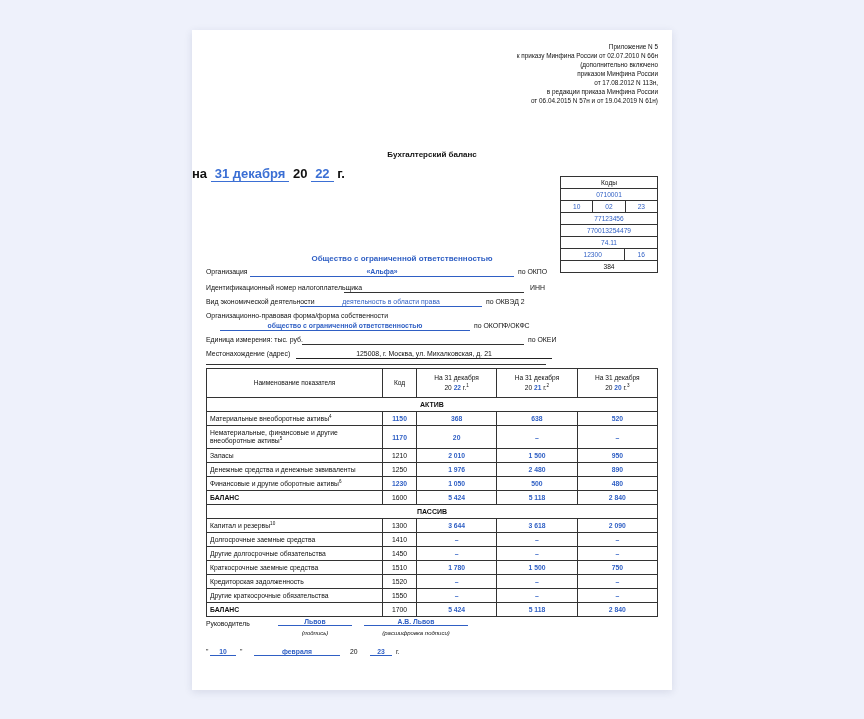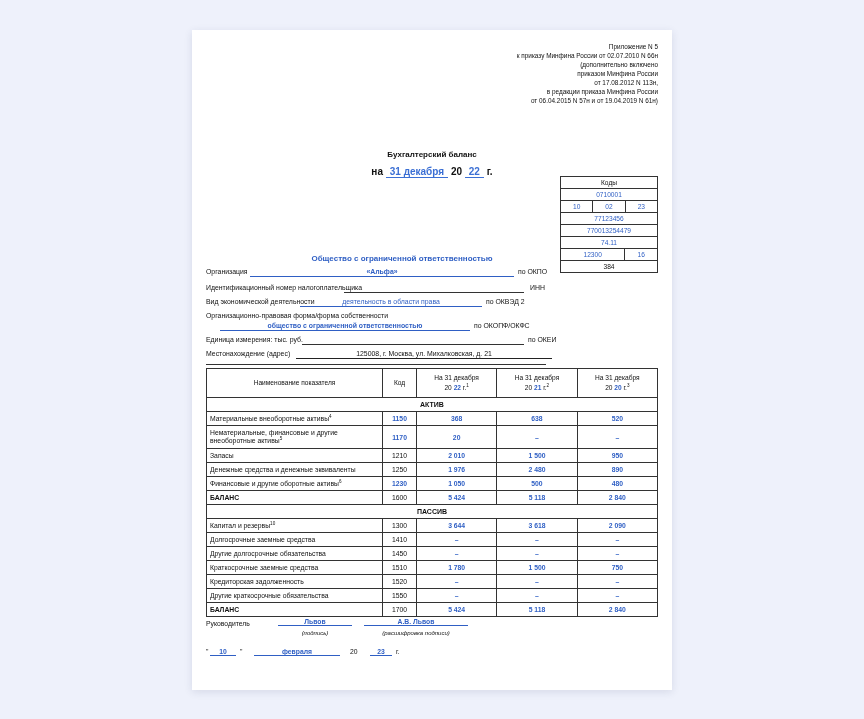--- a/index.html
+++ b/index.html
@@ -34,22 +34,21 @@
   .title{
     position:absolute;
     top:120px;left:0;right:0;
     text-align:center;
     font-weight:bold;
     font-size:8px;
   }
   .dateline{
     position:absolute;
     top:136px;left:0;right:0;
-    text-align:center;
-    font-size:10px;
+    font-size:13px;
     font-weight:bold;
   }
   .dateline .u{
     color:#3b6fd4;
     border-bottom:1px solid #3b6fd4;
     padding:0 4px;
     font-weight:bold;
   }
 
   

